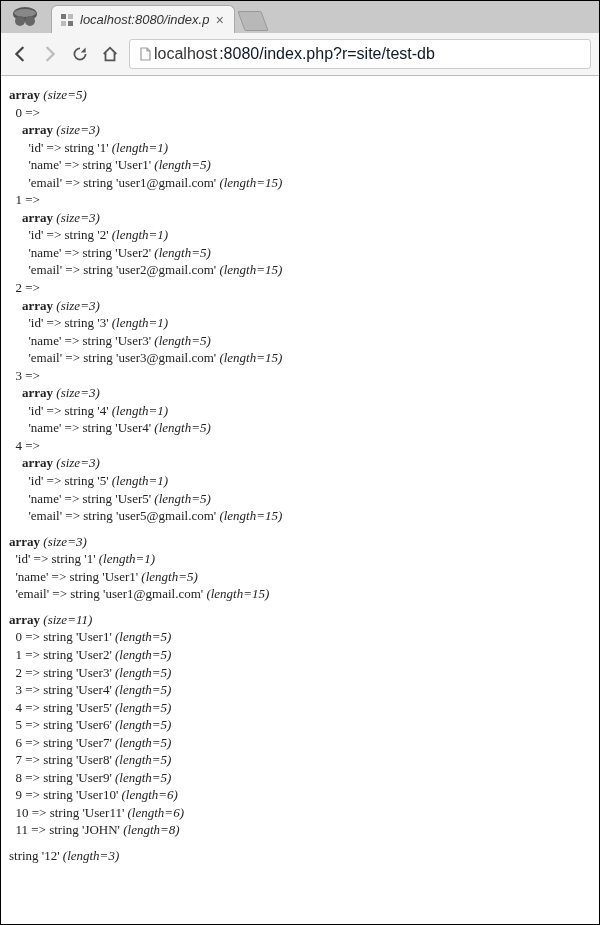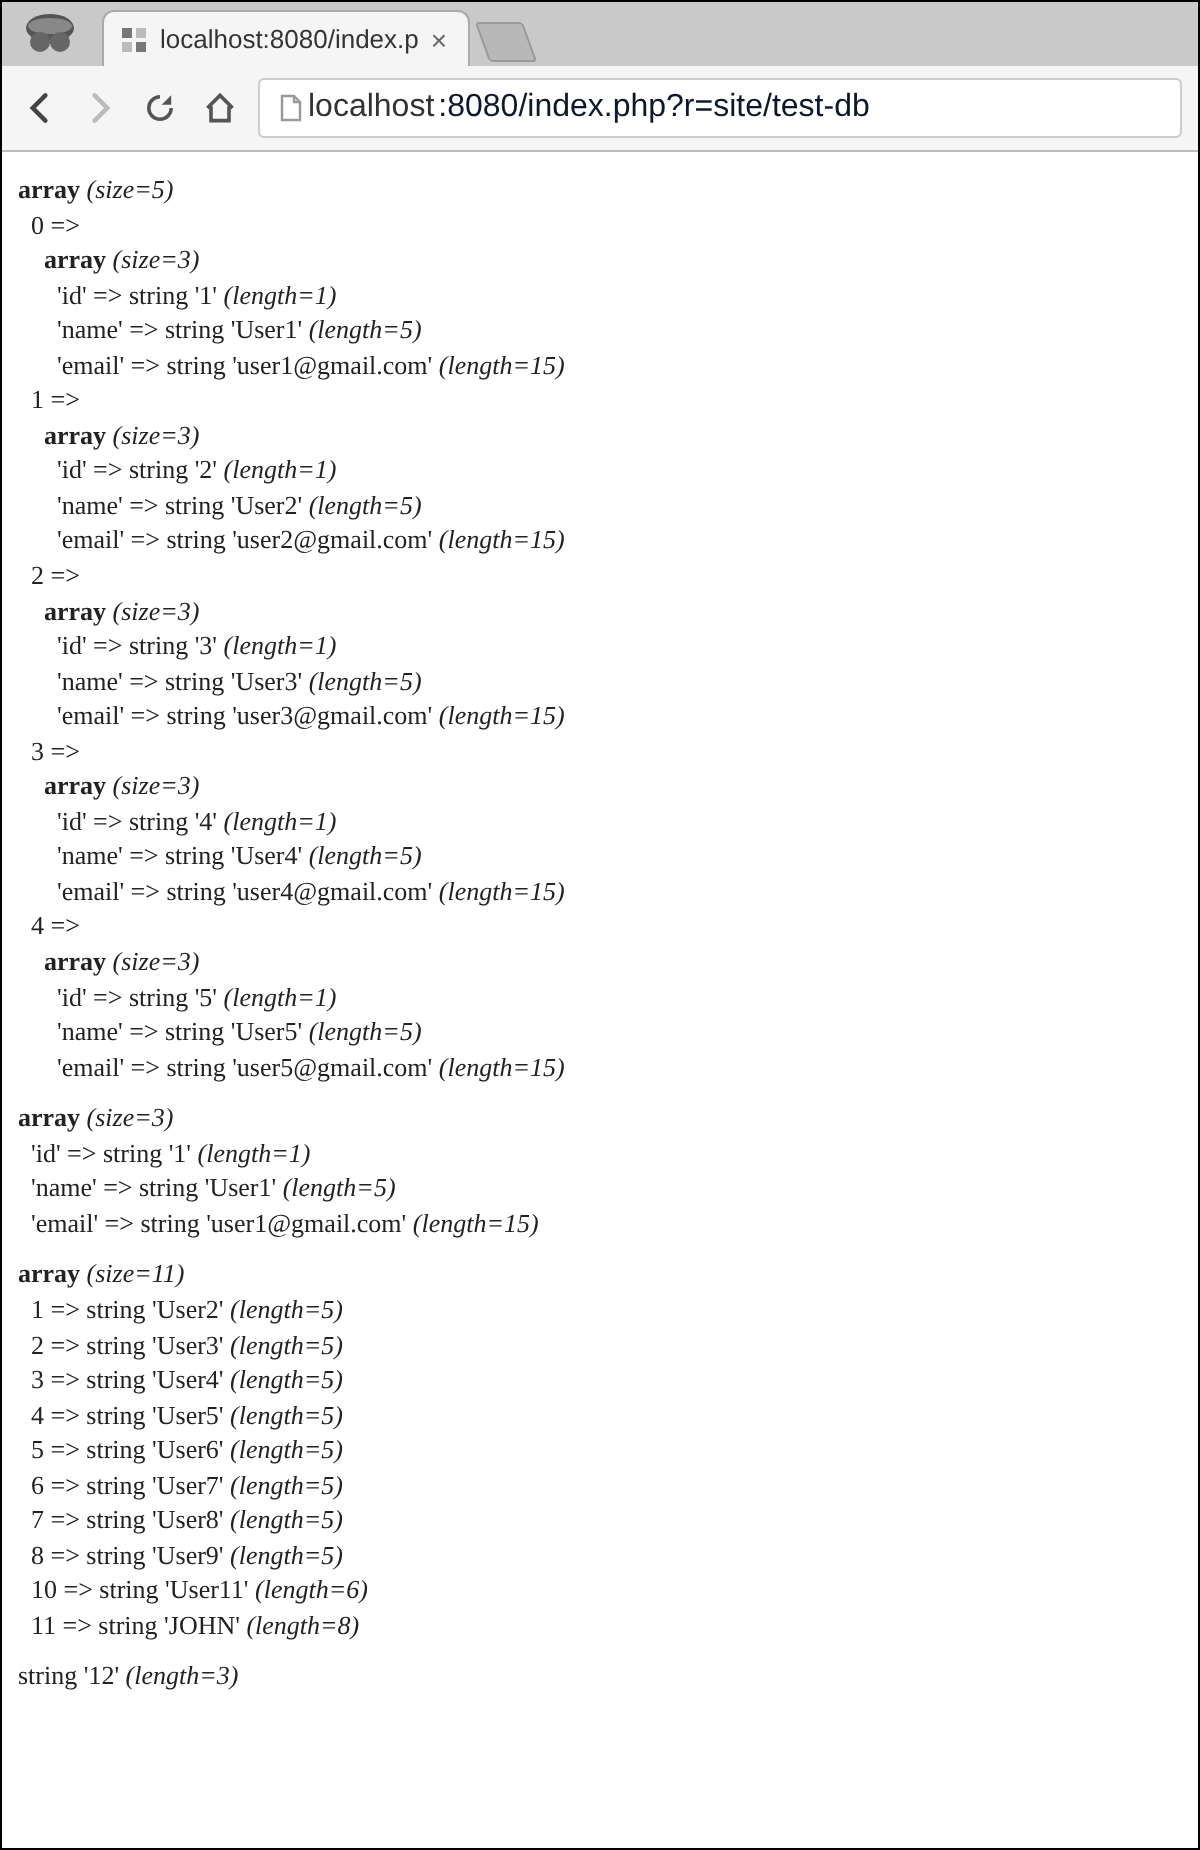--- a/index.html
+++ b/index.html
@@ -36,20 +36,21 @@
     background: #f5f5f5;
     border: 1px solid #aaa;
     border-bottom: none;
     border-radius: 6px 6px 0 0;
     padding: 4px 10px 4px 8px;
     height: 28px;
     font-size: 13px;
     color: #333;
     gap: 6px;
     max-width: 220px;
+    font-style: italic;
   }
   .tab-favicon {
     width: 14px; height: 14px;
     display: inline-flex;
     align-items: center; justify-content: center;
   }
   .tab-title {
     white-space: nowrap;
     overflow: hidden;
     text-overflow: clip;
@@ -192,43 +193,44 @@
         <div class="ln">      'email' =&gt; string 'user2@gmail.com' <span class="meta">(length=15)</span></div>
         <div class="ln">  2 =&gt; </div>
         <div class="ln">    <span class="kw">array</span> <span class="meta">(size=3)</span></div>
         <div class="ln">      'id' =&gt; string '3' <span class="meta">(length=1)</span></div>
         <div class="ln">      'name' =&gt; string 'User3' <span class="meta">(length=5)</span></div>
         <div class="ln">      'email' =&gt; string 'user3@gmail.com' <span class="meta">(length=15)</span></div>
         <div class="ln">  3 =&gt; </div>
         <div class="ln">    <span class="kw">array</span> <span class="meta">(size=3)</span></div>
         <div class="ln">      'id' =&gt; string '4' <span class="meta">(length=1)</span></div>
         <div class="ln">      'name' =&gt; string 'User4' <span class="meta">(length=5)</span></div>
-        <div class="ln">      'email' =&gt; string 'user4@gmail.com' <span class="meta">(length=15)</span></div>
         <div class="ln">  4 =&gt; </div>
         <div class="ln">    <span class="kw">array</span> <span class="meta">(size=3)</span></div>
         <div class="ln">      'id' =&gt; string '5' <span class="meta">(length=1)</span></div>
         <div class="ln">      'name' =&gt; string 'User5' <span class="meta">(length=5)</span></div>
         <div class="ln">      'email' =&gt; string 'user5@gmail.com' <span class="meta">(length=15)</span></div>
       </div>
       <div class="block">
         <div class="ln"><span class="kw">array</span> <span class="meta">(size=3)</span></div>
         <div class="ln">  'id' =&gt; string '1' <span class="meta">(length=1)</span></div>
         <div class="ln">  'name' =&gt; string 'User1' <span class="meta">(length=5)</span></div>
         <div class="ln">  'email' =&gt; string 'user1@gmail.com' <span class="meta">(length=15)</span></div>
       </div>
       <div class="block">
         <div class="ln"><span class="kw">array</span> <span class="meta">(size=11)</span></div>
+        <div class="ln">  0 =&gt; string 'User1' <span class="meta">(length=5)</span></div>
         <div class="ln">  1 =&gt; string 'User2' <span class="meta">(length=5)</span></div>
         <div class="ln">  2 =&gt; string 'User3' <span class="meta">(length=5)</span></div>
         <div class="ln">  3 =&gt; string 'User4' <span class="meta">(length=5)</span></div>
         <div class="ln">  4 =&gt; string 'User5' <span class="meta">(length=5)</span></div>
         <div class="ln">  5 =&gt; string 'User6' <span class="meta">(length=5)</span></div>
         <div class="ln">  6 =&gt; string 'User7' <span class="meta">(length=5)</span></div>
         <div class="ln">  7 =&gt; string 'User8' <span class="meta">(length=5)</span></div>
         <div class="ln">  8 =&gt; string 'User9' <span class="meta">(length=5)</span></div>
+        <div class="ln">  9 =&gt; string 'User10' <span class="meta">(length=6)</span></div>
         <div class="ln">  10 =&gt; string 'User11' <span class="meta">(length=6)</span></div>
         <div class="ln">  11 =&gt; string 'JOHN' <span class="meta">(length=8)</span></div>
       </div>
       <div class="block">
         <div class="ln">string '12' <span class="meta">(length=3)</span></div>
       </div>
     </div>
 </div>
 
 </body></html>

